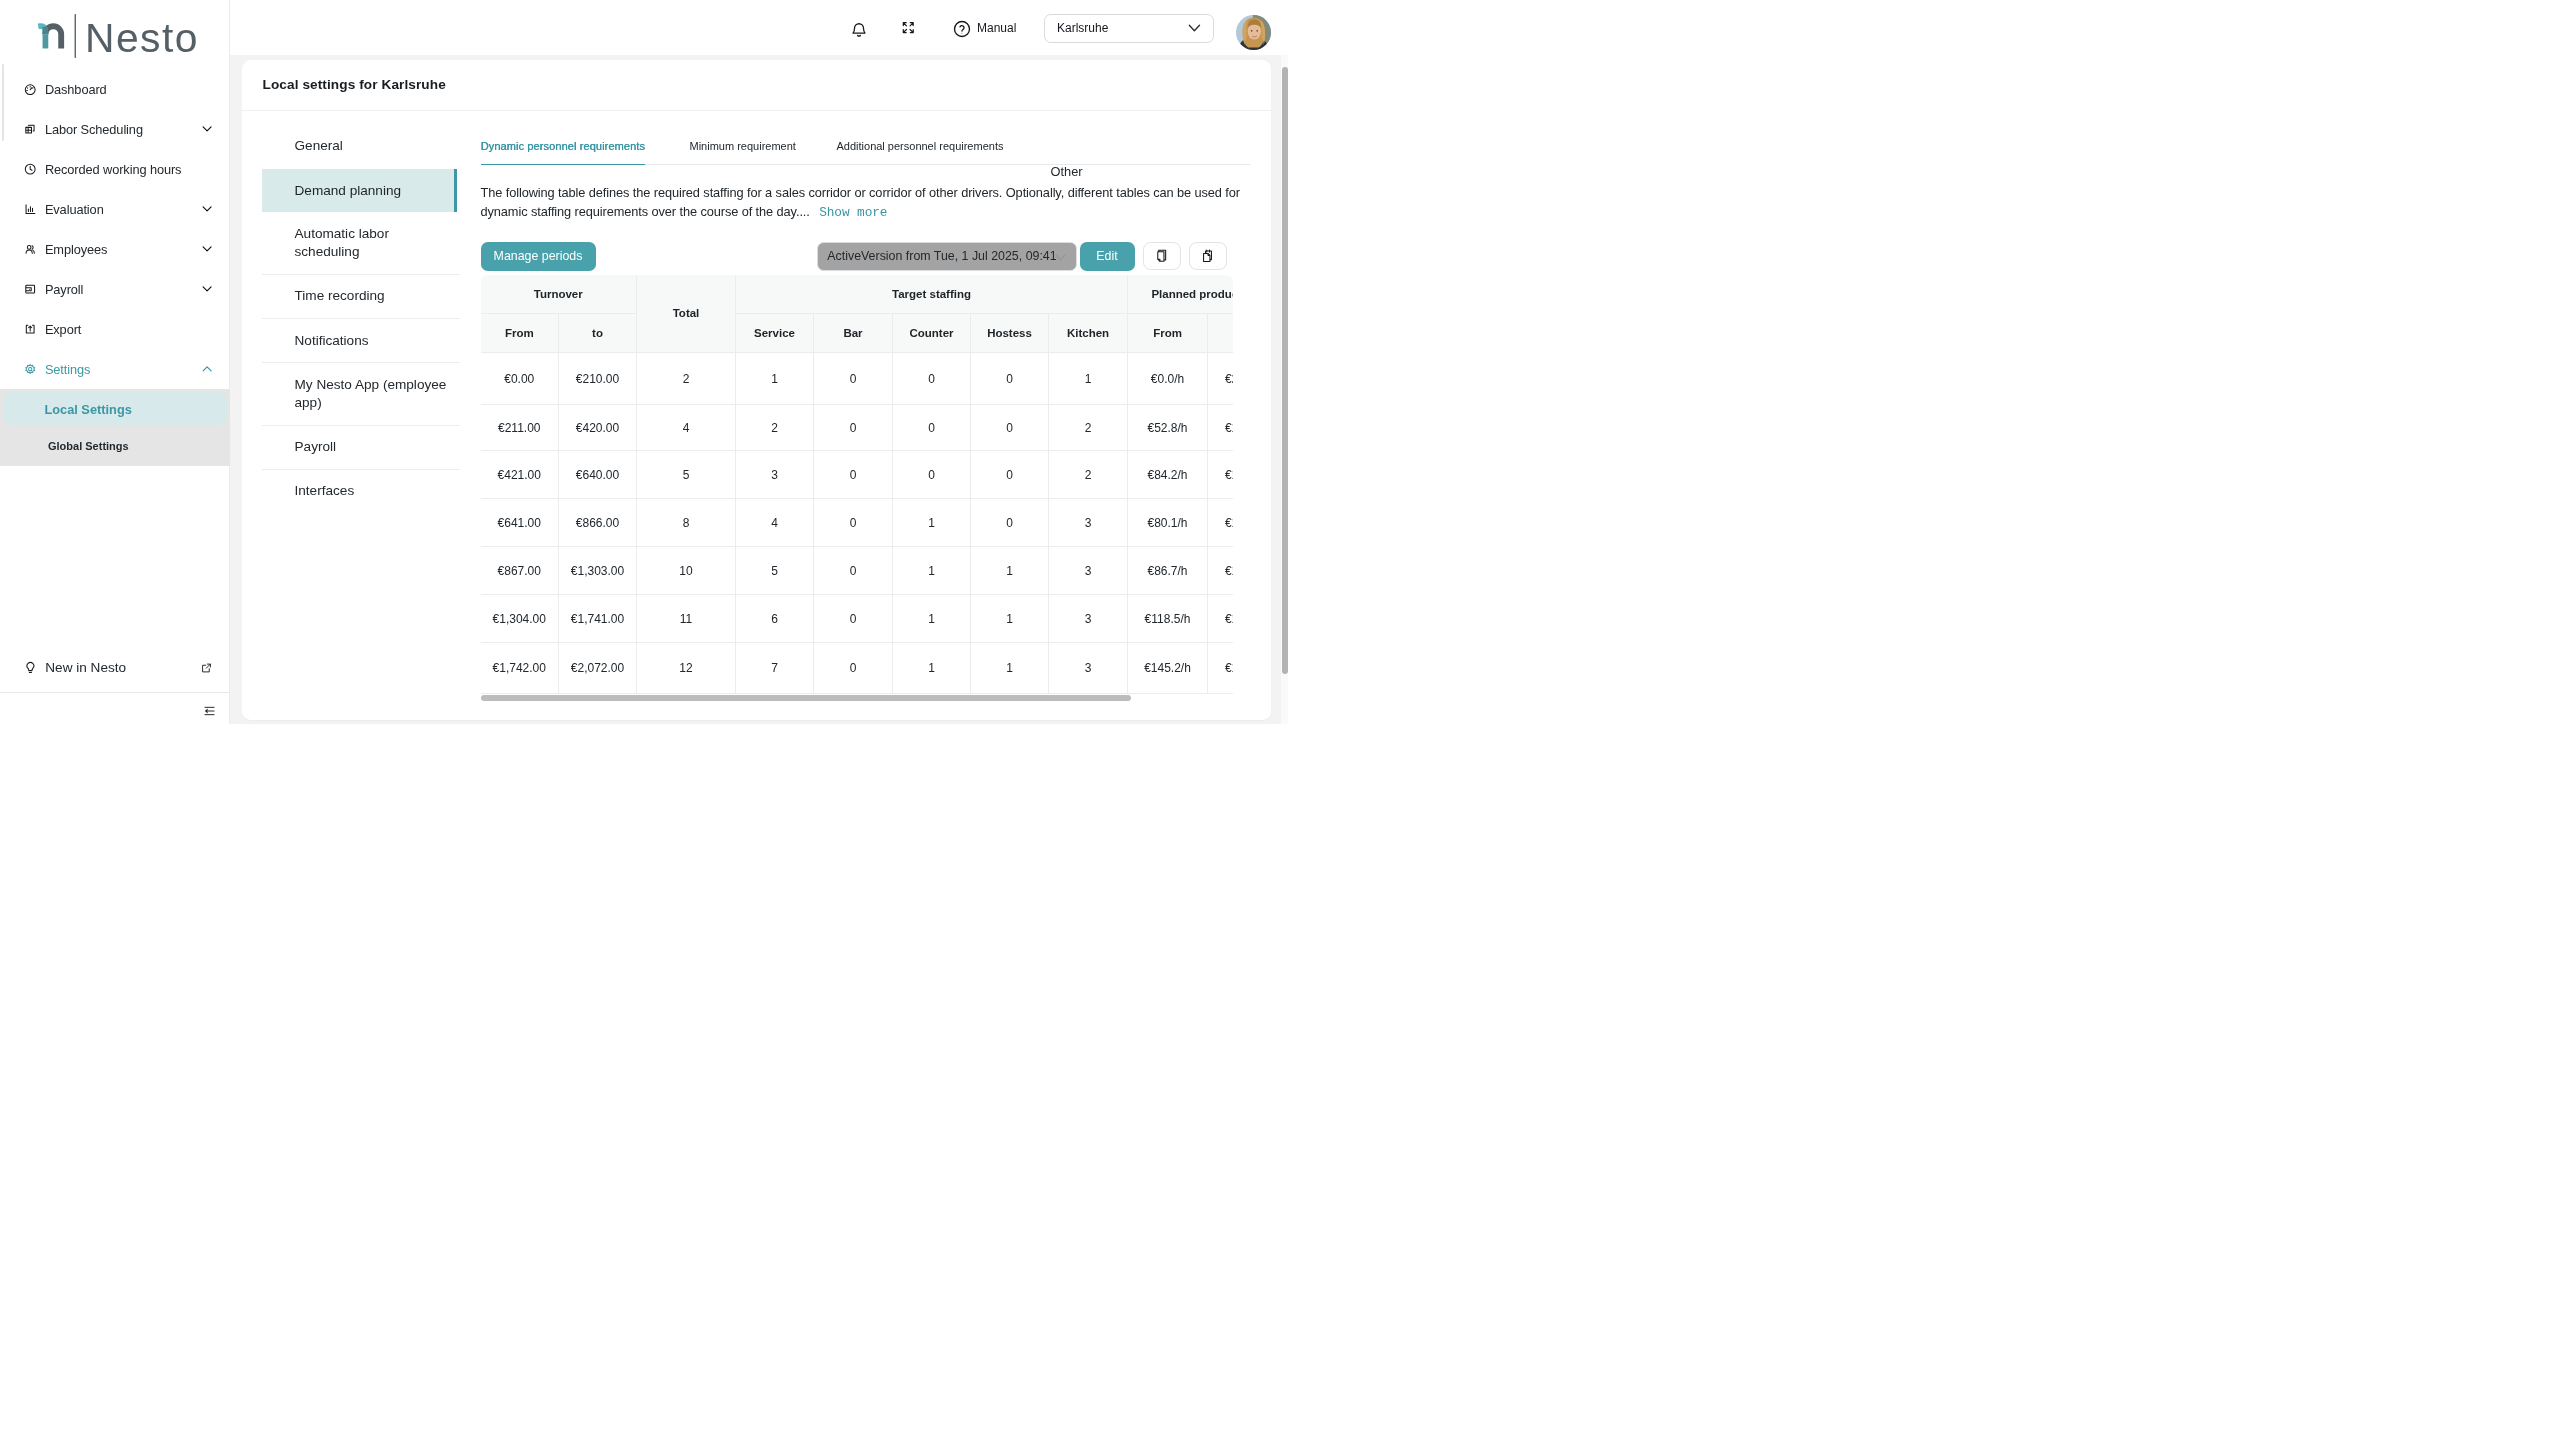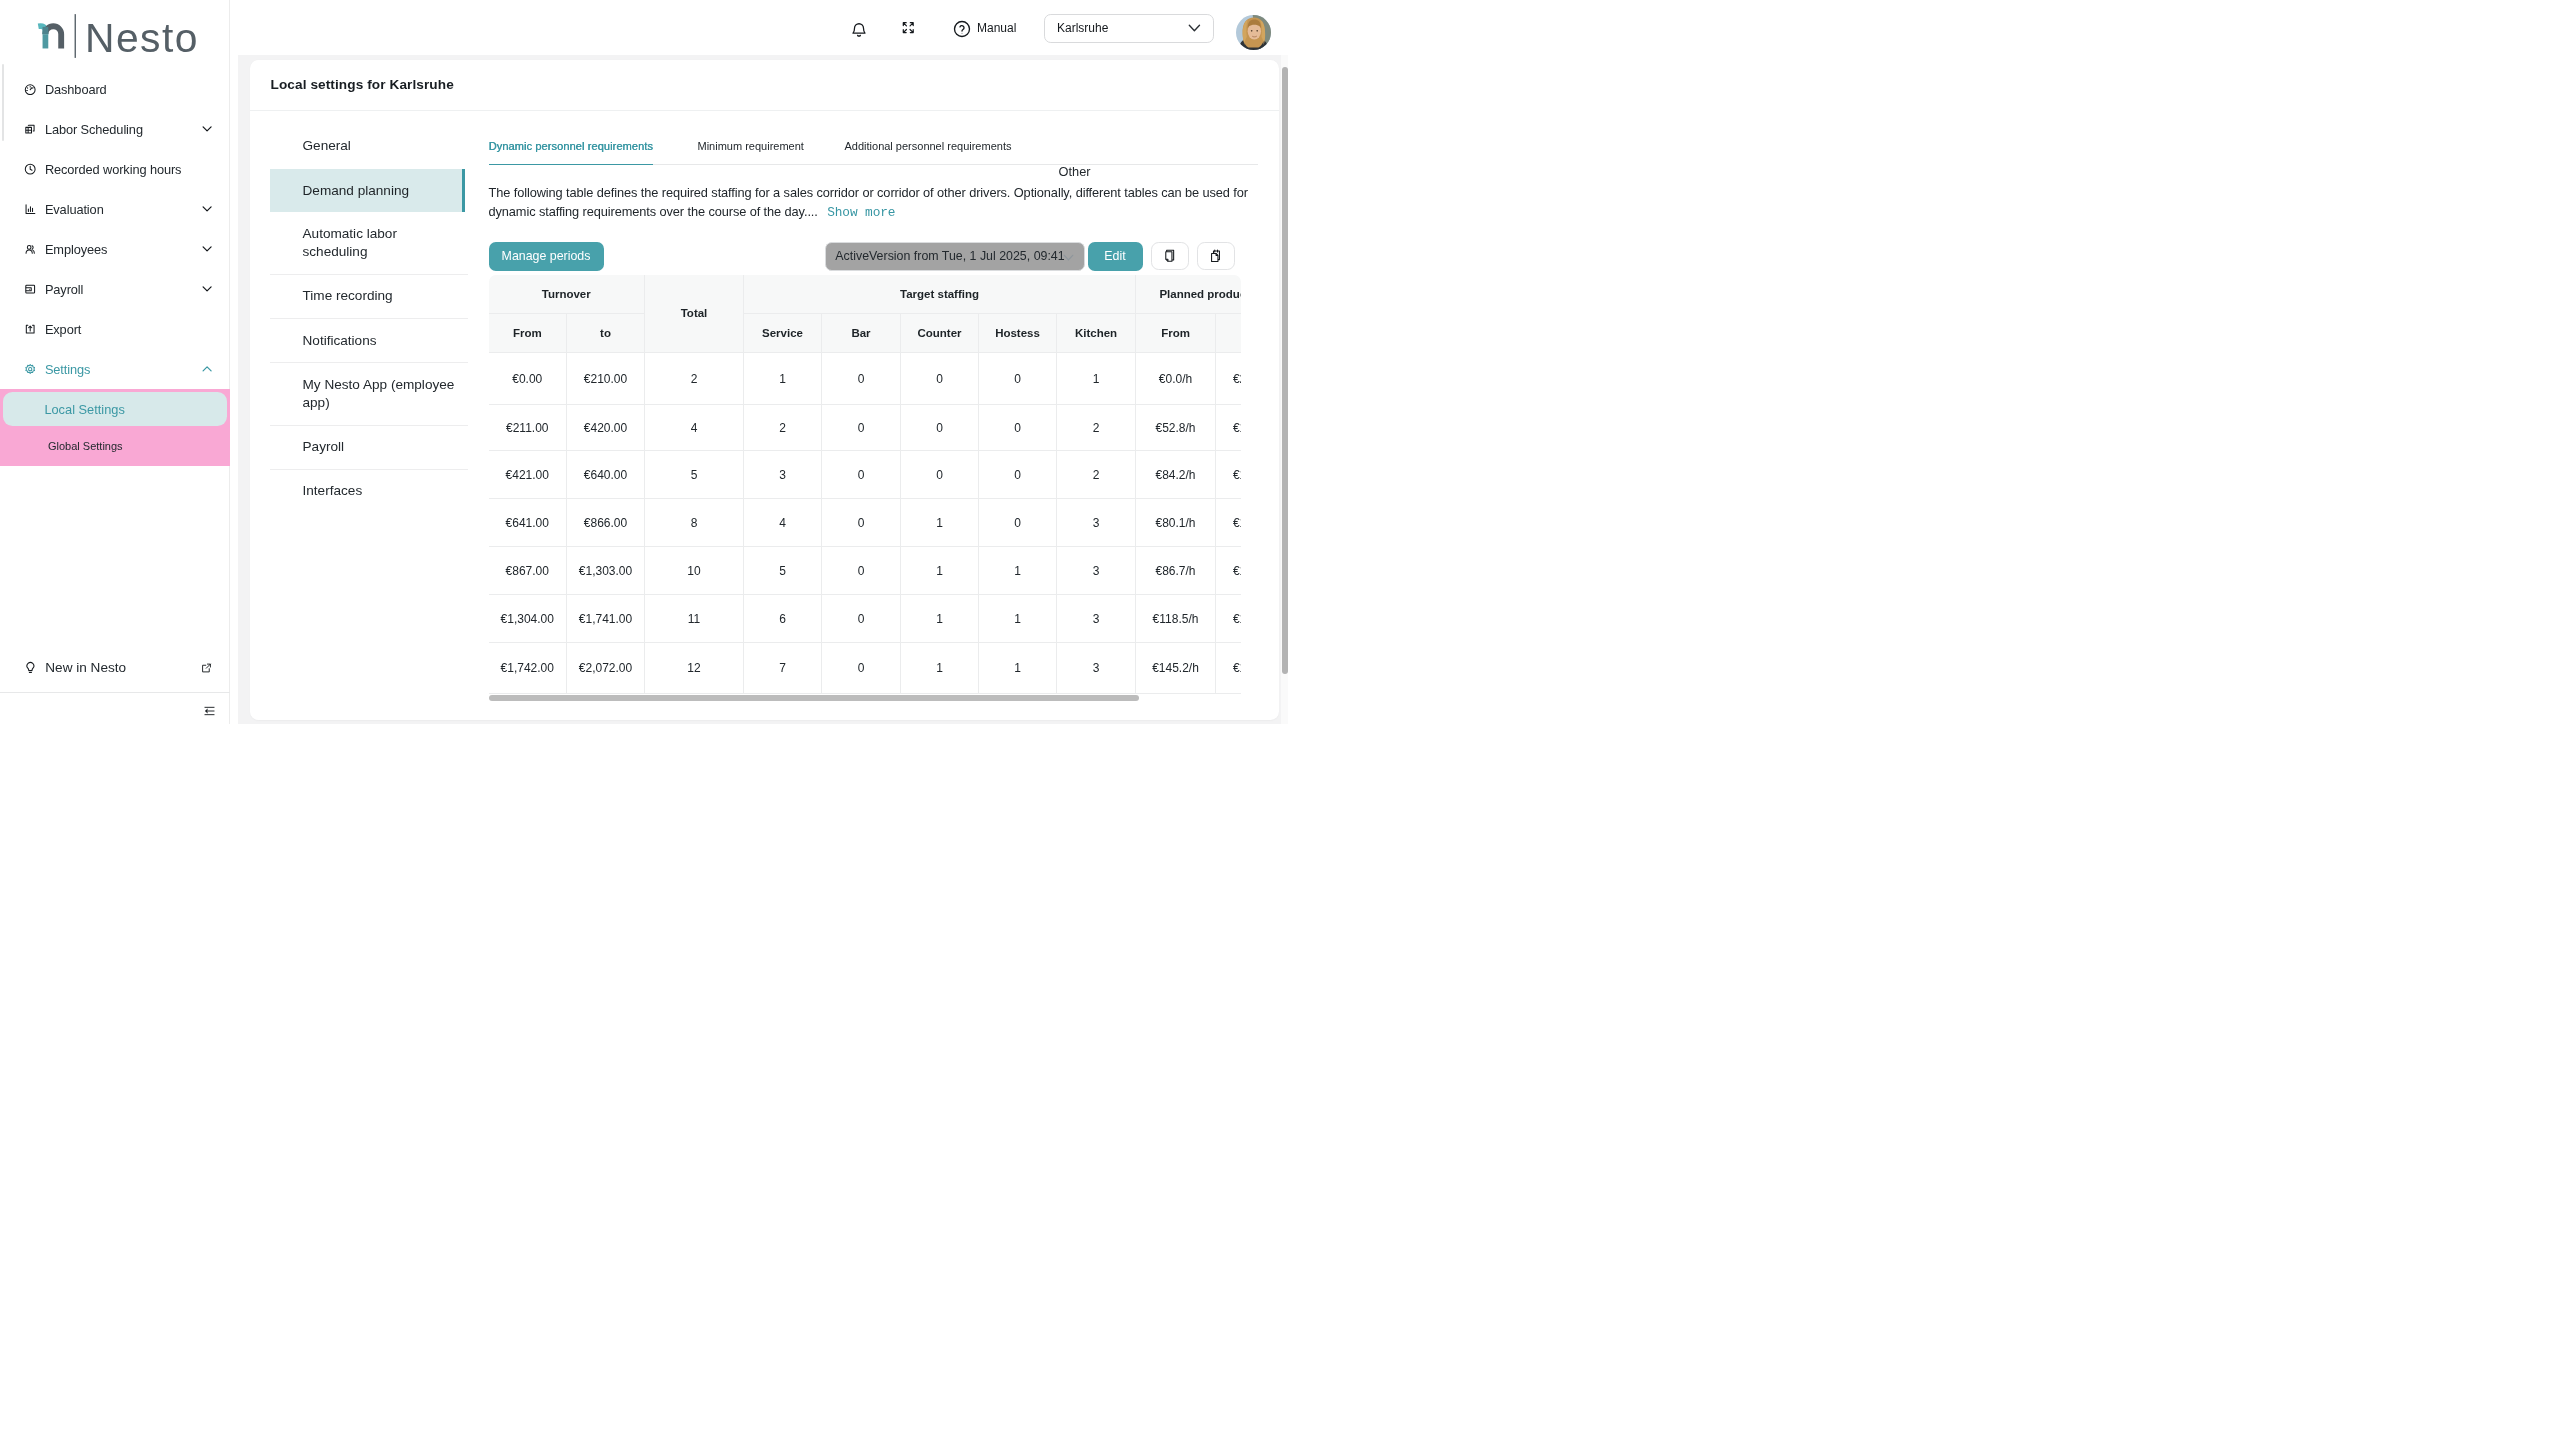--- a/index.html
+++ b/index.html
@@ -13,26 +13,26 @@
 
 
 #sidebar { position:absolute; left:0; top:0; width:230px; height:724px; background:#fff; border-right:0.9px solid #ececec; z-index:5; }
 .nav-item { position:relative; height:40px; display:flex; align-items:center; padding-left:24px; font-size:12.8px; color:#23292e; }
 #sidebar .nav-item > svg:first-child { width:12.4px; height:12.4px; }
 #sidebar .nav-item > svg:first-child * { stroke-width:2px; }
 .nav-item svg { flex:0 0 auto; }
 .nav-item .lbl { margin-left:8.5px; letter-spacing:-0.1px; }
 .nav-chev { width:10.2px; height:6.8px; }
 .nav-chev { position:absolute; right:18px; top:50%; transform:translateY(-50%); }
-#submenu { background:#f9a8d4; padding:3px 0 0 0; }
+#submenu { background:#e5e5e5; padding:3px 0 0 0;font-weight:bold; }
 #pill-local { margin:0 3.4px; height:34px; border-radius:9.4px; background:#d7e9ea; display:flex; align-items:center; padding-left:41px; font-size:12.8px; color:#3b98a4; }
 #global-item { height:40px; display:flex; align-items:center; padding-left:48px; font-size:11px; color:#23292e; }
 
 
-#content { position:absolute; left:238px; top:55px; width:1051px; height:669px; background:#f3f3f4; }
+#content { position:absolute; left:230px; top:55px; width:1051px; height:669px; background:#f3f3f4; }
 #card { position:absolute; left:11.5px; top:4.7px; width:1029px; height:660px; background:#fff; border-radius:8.5px; box-shadow:0 0.9px 1.7px rgba(0,0,0,0.03); }
 #card-title { position:absolute; left:21px; top:0; height:50px; display:flex; align-items:center; font-size:13.6px; font-weight:700; letter-spacing:0.1px; color:#181d22; }
 #card-divider { position:absolute; left:0; right:0; top:50px; height:0.9px; background:#eef0f1; }
 
 
 .cnav { position:absolute; left:20px; width:198px; }
 .cnav-item { padding:12.4px 8.5px 12.4px 33px; font-size:13.6px; line-height:18.3px; color:#23292e; }
 .cnav-sep { border-top:0.9px solid #ededee; }
 #cnav-active { position:absolute; left:20px; top:109px; width:195px; height:43px; background:#d9eaeb; border-right:3px solid #3b98a4; display:flex; align-items:center; padding-left:33px; font-size:13.6px; color:#1f2428; }
 

